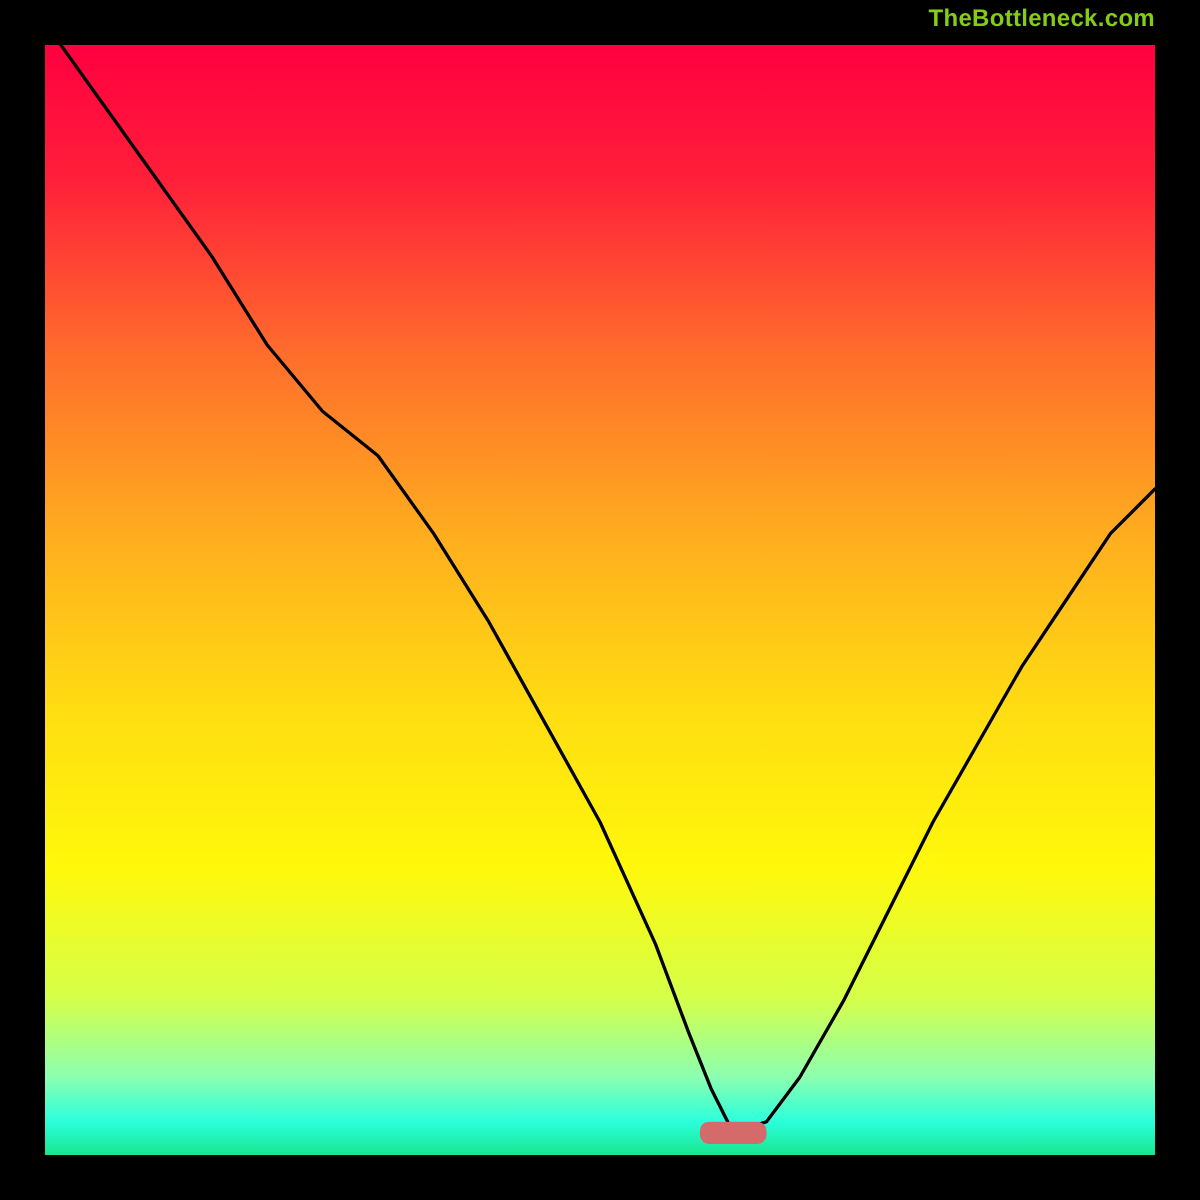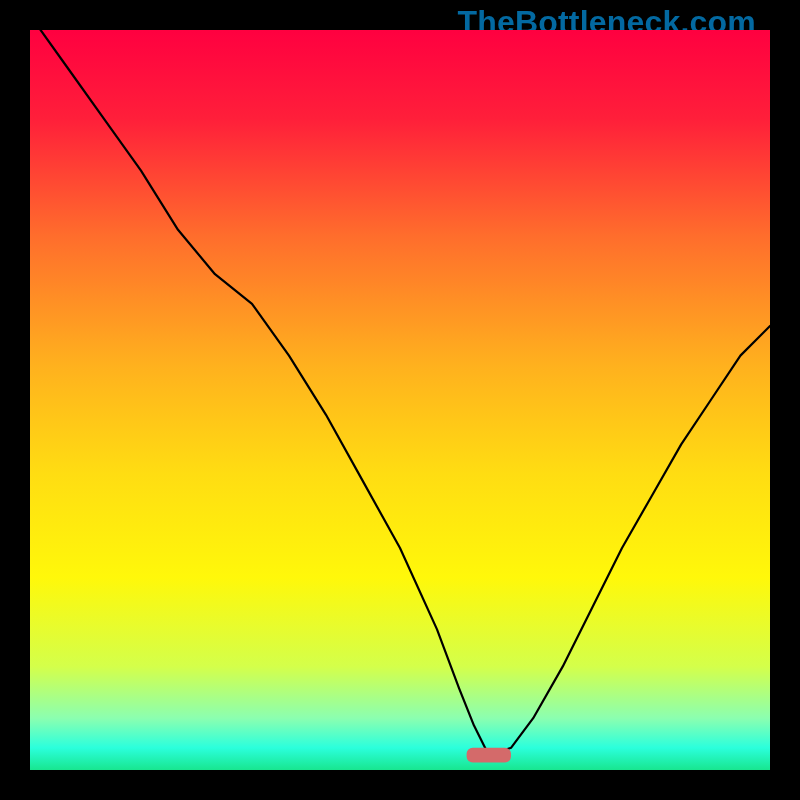--- a/index.html
+++ b/index.html
@@ -19,25 +19,25 @@
   .plot {
     position: absolute;
     left: 30px;
     top: 30px;
     width: 740px;
     height: 740px;
   }
   .watermark {
     position: absolute;
     top: 4px;
-    right: 44px;
+    right: 30px;
     font-family: Arial, Helvetica, sans-serif;
-    font-size: 32px;
+    font-size: 16px;
     font-weight: bold;
-    color: #0369a1;
+    color: #84cc16;
     letter-spacing: 0.2px;
   }
 </style>
 </head>
 <body>
 
 <div class="frame">
   <div class="watermark">TheBottleneck.com</div>
 
   <svg class="plot" viewBox="0 0 740 740" preserveAspectRatio="none">

